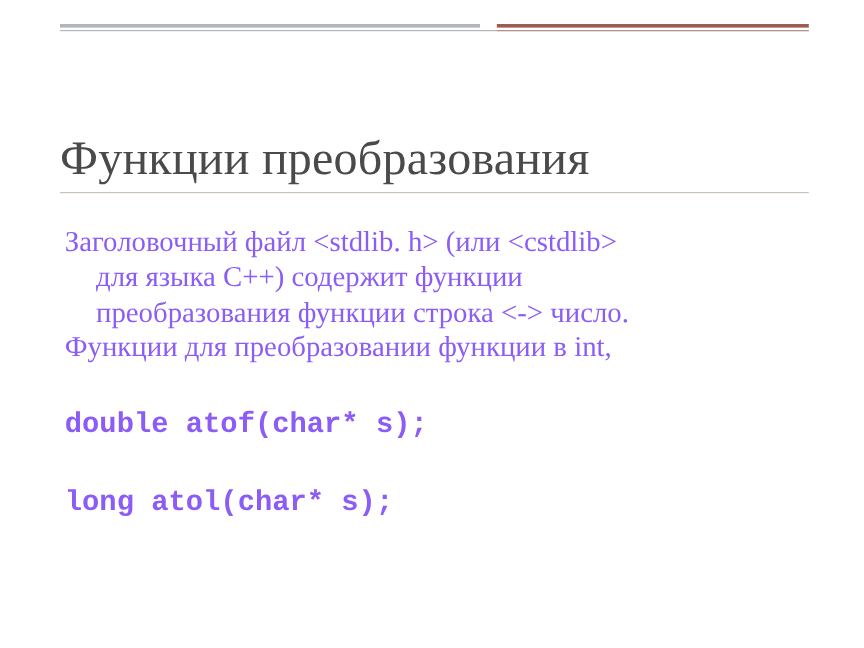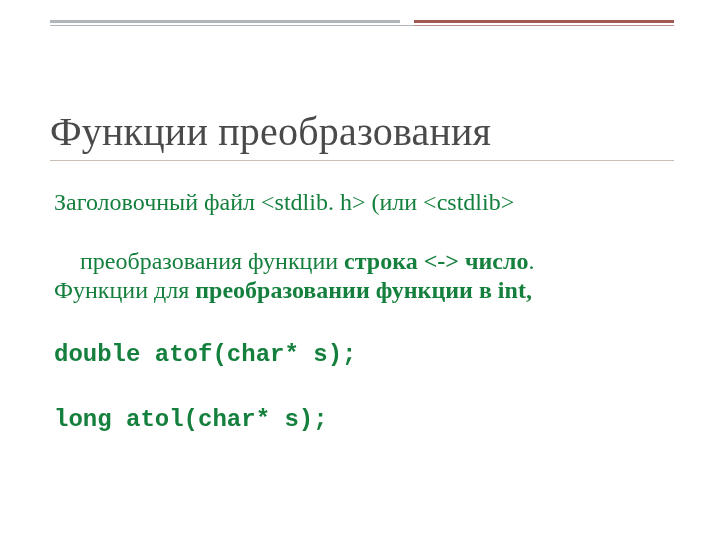--- a/index.html
+++ b/index.html
@@ -74,31 +74,31 @@
     height: 1px;
     background: #c9c1b7;
   }
   .body {
     position: absolute;
     left: 54px;
     right: 60px;
     top: 188px;
     font-size: 24px;
     line-height: 1.22;
-    color: #15803d;
+    color: #8b5cf6;
   }
   .body p {
     margin: 0 0 0 0;
   }
   .hang {
     text-indent: -26px;
     padding-left: 26px;
   }
   .bold-serif {
-    font-weight: 700;
+    font-weight: 400;
   }
   .code {
     font-family: "Courier New", Courier, monospace;
     font-weight: 700;
     font-size: 24px;
     line-height: 1.25;
     margin-top: 28px;
   }
   .code div {
     white-space: pre;
@@ -118,21 +118,21 @@
   </div>
 
   <div class="title">Функции преобразования</div>
 
   <div class="underline"></div>
 
   <div class="body">
 
     <p class="hang">
       <span>Заголовочный файл &lt;stdlib. h&gt; (или &lt;cstdlib&gt;</span><br>
-      <br>
+      <span>для языка C++) содержит функции</span><br>
       <span>преобразования функции </span><span class="bold-serif">строка &lt;-&gt; число</span><span>.</span>
     </p>
 
     <p class="hang">
       <span>Функции для </span><span class="bold-serif">преобразовании функции в int,</span><br>
     </p>
 
     <div class="code">
       <div>double atof(char* s);</div>
       <div>long atol(char* s);</div>

